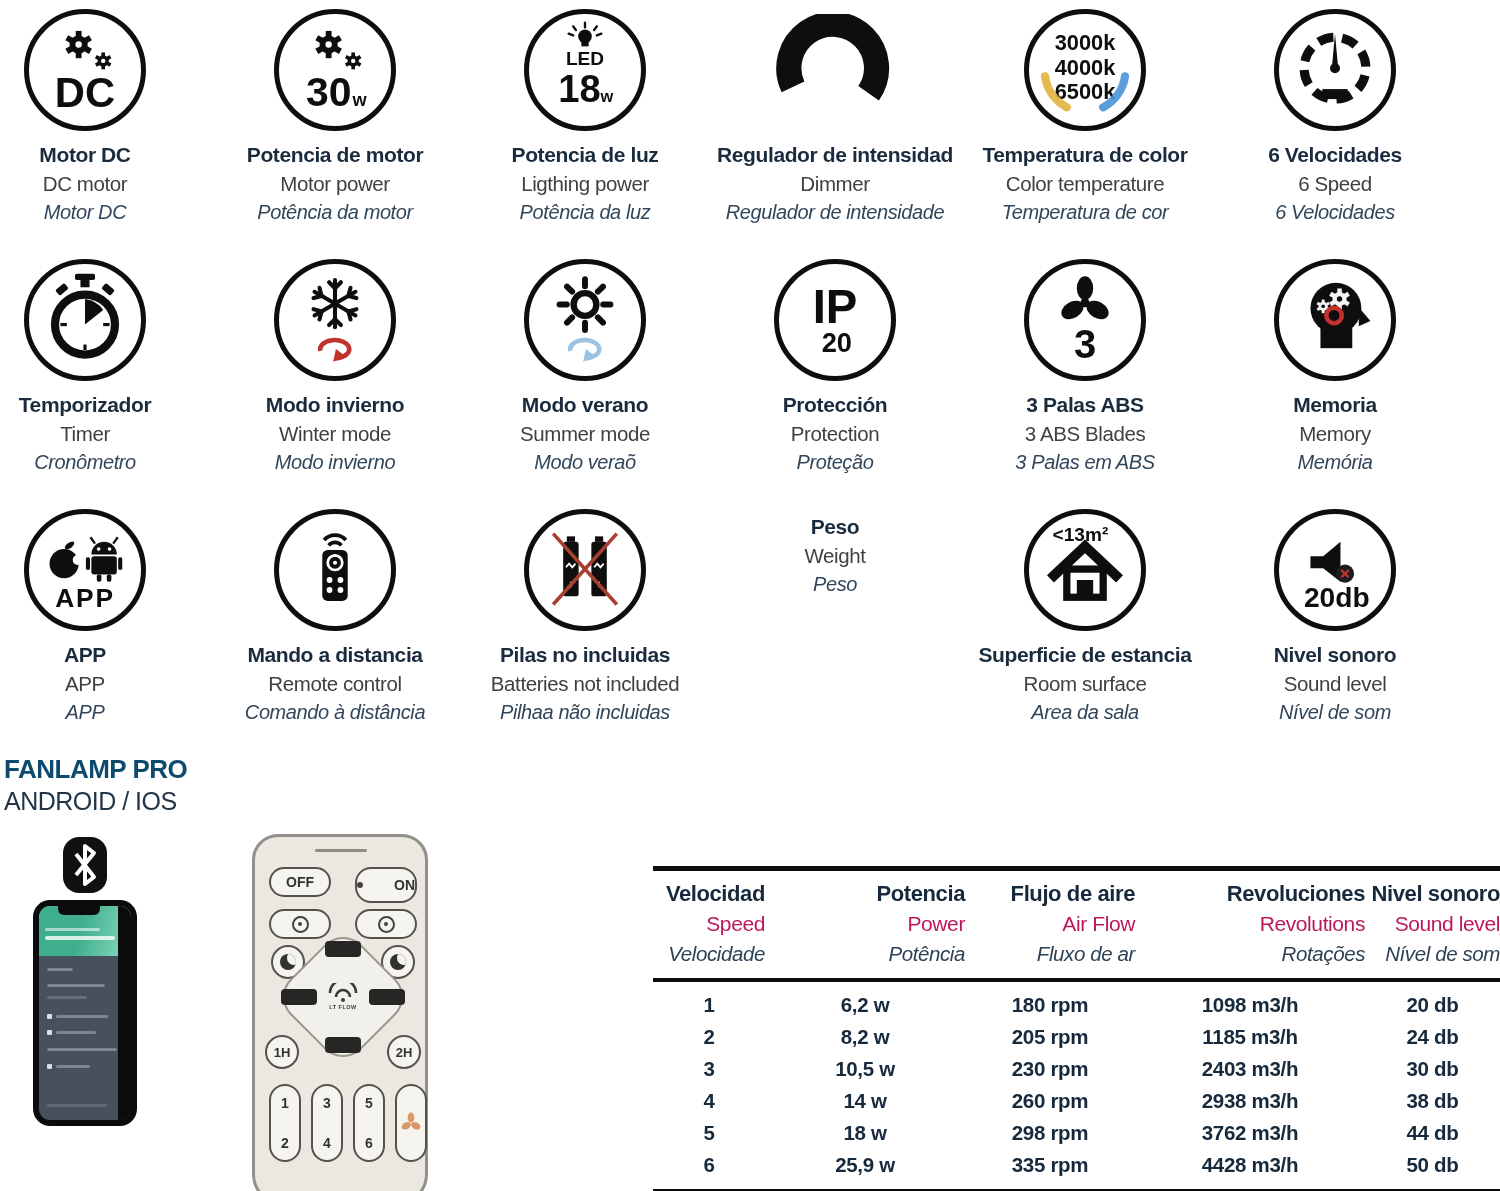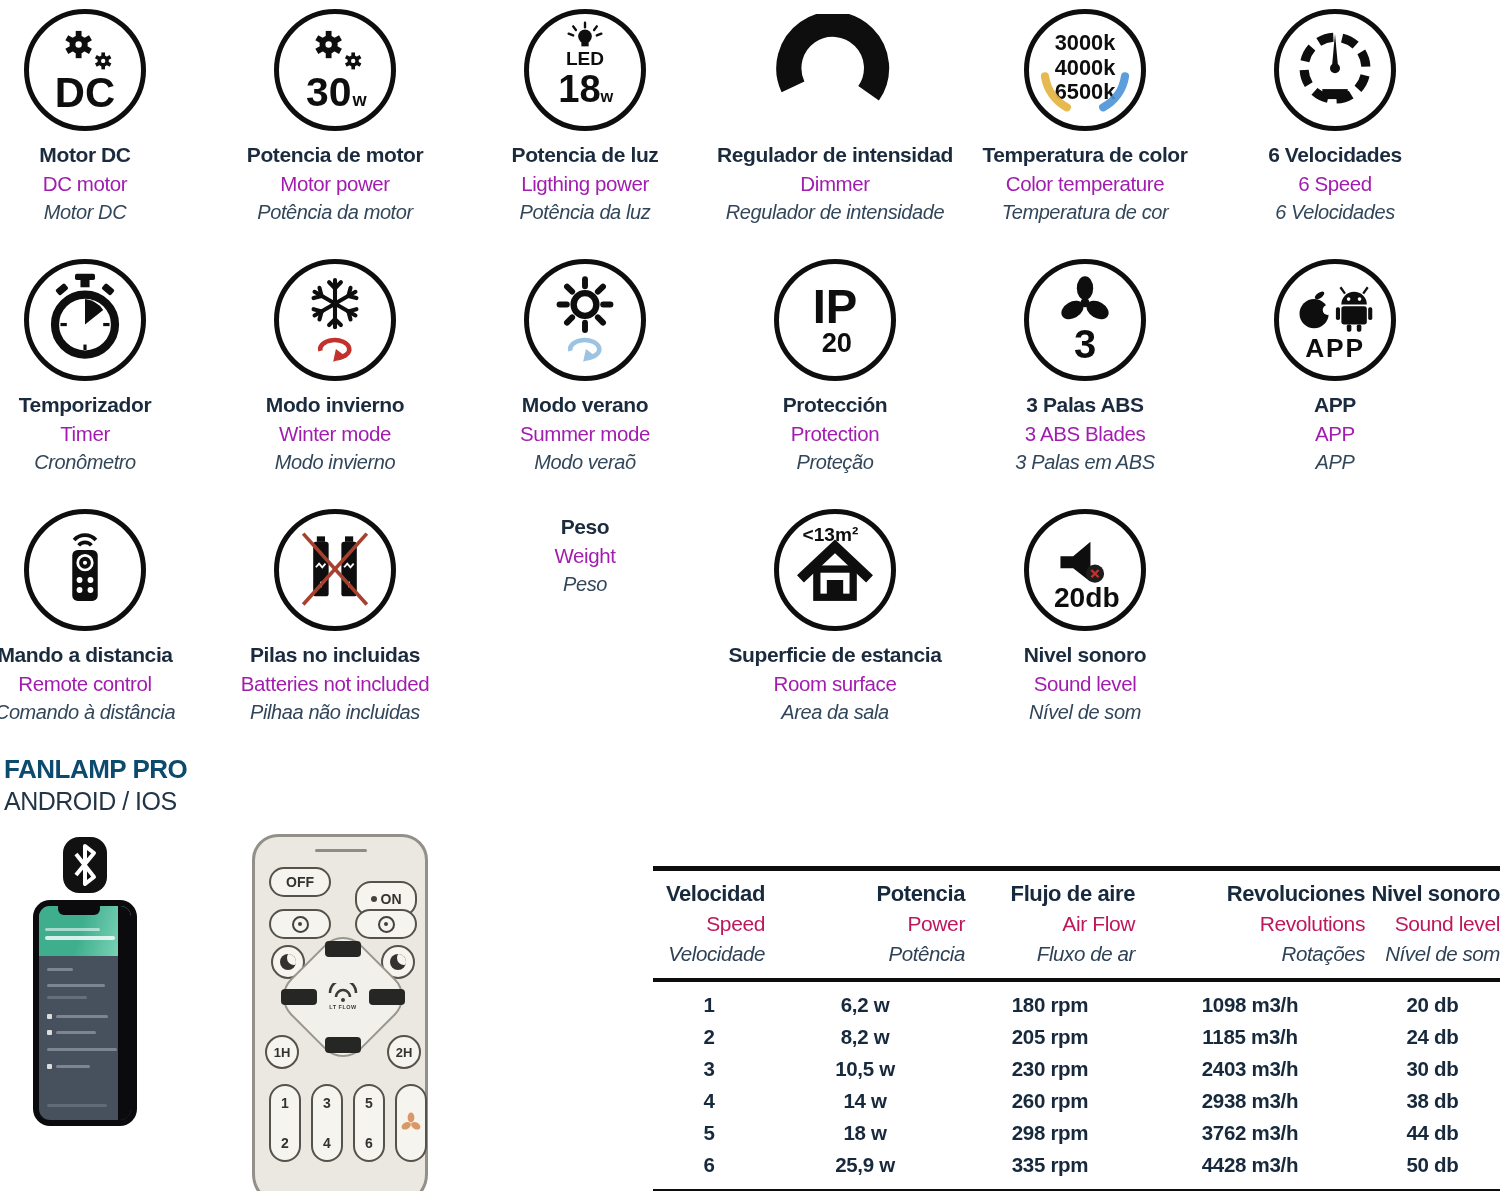--- a/index.html
+++ b/index.html
@@ -7,21 +7,21 @@
     font-family:"Liberation Sans",sans-serif;overflow:hidden;color:#1b2b3e;}
   
   .grid{position:absolute;left:-40px;top:0;width:1500px;display:grid;
     grid-template-columns:repeat(6,250px);grid-auto-rows:250px;}
   .cell{display:flex;flex-direction:column;align-items:center;padding-top:6px;}
   .icon-wrap{height:128px;display:flex;align-items:center;justify-content:center;}
   .ring{width:112px;height:112px;border:5px solid #0e0e0e;border-radius:50%;
     display:flex;align-items:center;justify-content:center;background:#fff;}
   .lbl{white-space:nowrap;text-align:center;line-height:29px;letter-spacing:-0.4px;}
   .l-es{font-weight:700;font-size:21px;color:#1b2b3e;margin-top:6px;}
-  .l-en{font-size:20.5px;color:#a21caf;}
+  .l-en{font-size:20.5px;color:#404040;}
   .l-pt{font-size:20px;font-style:italic;color:#32465a;}
   svg text{font-family:"Liberation Sans",sans-serif;fill:#0e0e0e;text-anchor:middle;font-weight:700;}
   
   .app-block{position:absolute;left:4px;top:754px;width:220px;}
   .fan-title{font-size:26px;font-weight:700;color:#0c4a6e;letter-spacing:-0.5px;}
   .fan-sub{font-size:25px;color:#223546;letter-spacing:-0.5px;margin-top:2px;}
   .bt-badge{position:absolute;left:62px;top:836px;}
   .phone{position:absolute;left:33px;top:900px;width:104px;height:226px;
     background:#0b0b0d;border-radius:17px;padding:6px;box-sizing:border-box;}
   .screen{position:relative;width:100%;height:100%;border-radius:11px;overflow:hidden;background:#46515d;}
@@ -299,20 +299,41 @@
           </g>
           <text x="55" y="97" font-size="44">3</text>
         </svg>
       </div>
         </div>
       <div class="lbl l-es">3 Palas ABS</div>
       <div class="lbl l-en">3 ABS Blades</div>
       <div class="lbl l-pt">3 Palas em ABS</div>
     </div>
 
+    <div class="cell">
+      <div class="icon-wrap">
+          <div class="ring">
+        <svg width="100" height="100" viewBox="0 0 110 110">
+          <g fill="#0e0e0e">
+            <circle cx="56" cy="42" r="28"></circle>
+            <rect x="39" y="52" width="35" height="34"></rect>
+            <polygon points="82,42 94,56 81,62"></polygon>
+          </g>
+          <use href="#gear" transform="translate(60,32) scale(0.78)" color="#f4f4f4"></use>
+              <circle cx="60" cy="32" r="3" fill="#0e0e0e"></circle>
+          <use href="#gear" transform="translate(42,40) scale(0.5)" color="#f4f4f4"></use>
+              <circle cx="42" cy="40" r="2" fill="#0e0e0e"></circle>
+          <circle cx="54" cy="50" r="8.5" fill="none" stroke="#c2312b" stroke-width="5"></circle>
+        </svg>
+      </div>
+        </div>
+      <div class="lbl l-es">Memoria</div>
+      <div class="lbl l-en">Memory</div>
+      <div class="lbl l-pt">Memória</div>
+    </div>
 
     <div class="cell">
       <div class="icon-wrap">
           <div class="ring">
         <svg width="100" height="100" viewBox="0 0 110 110">
           <g fill="#0e0e0e">
             <circle cx="32" cy="48" r="16"></circle>
             <ellipse cx="38" cy="28" rx="6" ry="3" transform="rotate(-35 38 28)"></ellipse>
           </g>
           <circle cx="47" cy="44" r="5.5" fill="#fff"></circle>
@@ -450,21 +471,21 @@
     </div>
     <div class="notch"></div>
   </div>
 
   <div class="remote">
     <div class="r-tab"></div>
 
     <div class="pill" style="left:14px;top:30px;width:62px;height:30px;">
       <span>OFF</span>
     </div>
-    <div class="pill" style="left:100px;top:44px;width:62px;height:36px;">
+    <div class="pill" style="left:100px;top:30px;width:62px;height:36px;justify-content:space-between;">
       <span style="width:6px;height:6px;border-radius:50%;background:#44423e;display:inline-block;"></span>
       <span>ON</span>
     </div>
 
     <div class="pill" style="left:14px;top:72px;width:62px;height:30px;">
       <span class="ic-ring">
           <i></i>
         </span>
     </div>
     <div class="pill" style="left:100px;top:72px;width:62px;height:30px;">

